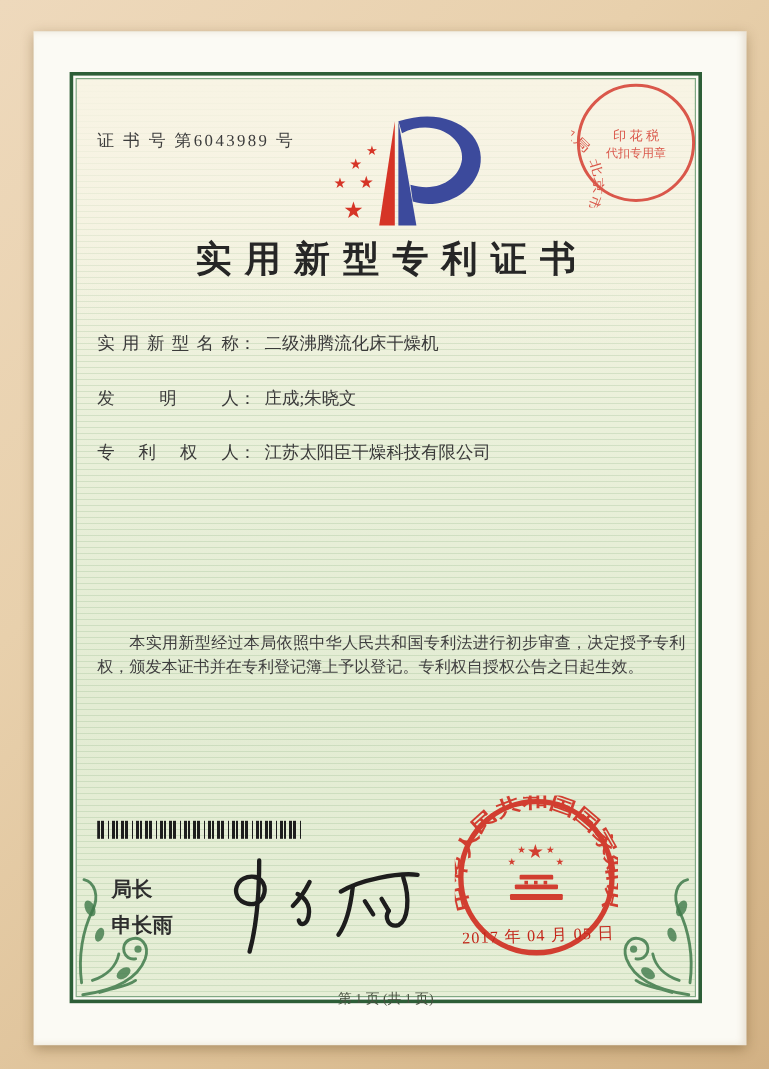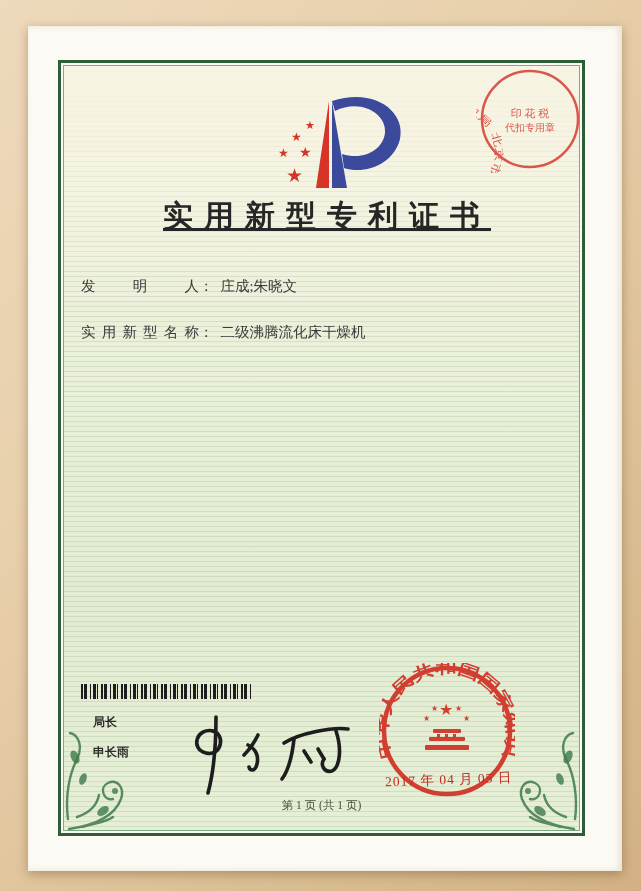--- a/index.html
+++ b/index.html
@@ -21,86 +21,89 @@
       repeating-linear-gradient(180deg, rgba(122,168,116,0.22) 0 1px, rgba(0,0,0,0) 1px 5px),
       linear-gradient(180deg,#f7f3e3 0%,#f3f2e0 16%,#eaf0da 38%,#e3ecd3 68%,#e6eed6 100%); }
   .cert-bg::after { content:''; position:absolute; inset:0;
     background:linear-gradient(180deg, rgba(248,244,228,0.95) 0%, rgba(248,244,228,0) 30%); }
 
   .cert-no { position:absolute; left:20px; top:46px; font-size:14px; letter-spacing:2px; color:#3c3c3c; }
 
   .logo { position:absolute; left:196px; top:24px; width:160px; height:115px; }
 
   .title { position:absolute; left:0; top:133px; width:100%; text-align:center;
-    font-size:30px; font-weight:600; color:#262626; letter-spacing:11px; text-indent:11px;text-decoration:underline; }
+    font-size:30px; font-weight:600; color:#262626; letter-spacing:11px; text-indent:11px; }
 
   .fields { position:absolute; left:20px; top:214px; width:490px; display:flex; flex-direction:column; gap:26.5px; }
   .frow { font-size:14.5px; color:#3a3a3a; white-space:nowrap; }
   .flabel { display:inline-block; width:118px; text-align:justify; text-align-last:justify; }
   .fvalue { margin-left:7px; }
 
   .bodytext { position:absolute; left:20px; top:463px; width:490px;
     font-size:13.4px; line-height:20.4px; color:#404040; text-align:justify; }
   .bodytext p { text-indent:2em; }
 
   .barcode { position:absolute; left:20px; top:621px; width:172px; height:15px;
     background:repeating-linear-gradient(90deg,
       #1d1d1d 0 2px, transparent 2px 3px,
       #1d1d1d 3px 6px, transparent 6px 9px,
       #1d1d1d 9px 10px, transparent 10px 12px,
       #1d1d1d 12px 15px, transparent 15px 16px,
       #1d1d1d 16px 17px, transparent 17px 20px); }
 
-  .director { position:absolute; left:32px; top:644px; font-size:12px; font-weight:600; color:#2e2e2e; line-height:30px; }
+  .director { position:absolute; left:32px; top:664px; font-size:17px; font-weight:600; color:#2e2e2e; line-height:30px; }
 
   .signature { position:absolute; left:105px; top:646px; }
 
   .seal { position:absolute; left:318px; top:600px; width:136px; height:136px; }
   .seal-date { position:absolute; left:324px; top:708px; font-size:13.5px; color:#c3271a;
     letter-spacing:1px; transform:rotate(-2deg); white-space:nowrap; }
 
   .tax-stamp { position:absolute; left:415px; top:2px; width:108px; height:108px; }
 
-  .footer { position:absolute; left:0; top:735px; width:100%; text-align:center; font-size:11.5px; color:#46503f; }
+  .footer { position:absolute; left:0; top:762px; width:100%; text-align:center; font-size:11.5px; color:#46503f; }
 
   .flourish { position:absolute; width:92px; height:112px; }
   .flourish.bl { left:2px; top:658px; }
   .flourish.br { right:2px; top:658px; transform:scaleX(-1); }
 </style>
 </head>
 <body>
 
 <div class="stage">
   <div class="paper">
     <div class="cert">
       <div class="cert-bg"></div>
       <div class="cert-inner-line"></div>
 
+      <div class="cert-no">证 书 号 第6043989 号</div>
 
       <div class="logo">
         <svg width="160" height="115" viewBox="0 0 160 115">
           <polygon points="72,14 59,101 72,101" fill="#d63426"></polygon>
           <polygon points="75,14 75,101 90,101" fill="#3c4a9c"></polygon>
           <path d="M 75,14 C 118,0 149,25 143,52 C 137,77 108,88 87,81 L 85,67 C 108,74 126,62 128,46 C 130,27 104,11 78,24 Z" fill="#3c4a9c"></path>
           <text x="48" y="42" font-size="11" fill="#d63426">★</text>
           <text x="34" y="54" font-size="12" fill="#d63426">★</text>
           <text x="21" y="70" font-size="12" fill="#d63426">★</text>
           <text x="42" y="70" font-size="14" fill="#d63426">★</text>
           <text x="29" y="95" font-size="19" fill="#d63426">★</text>
         </svg>
       </div>
 
       <div class="title">实用新型专利证书</div>
 
       <div class="fields">
+        <div class="frow"><span class="flabel">实用新型名称</span><span>：</span><span class="fvalue">二级沸腾流化床干燥机</span></div>
         <div class="frow"><span class="flabel">发明人</span><span>：</span><span class="fvalue">庄成;朱晓文</span></div>
-        <div class="frow"><span class="flabel">实用新型名称</span><span>：</span><span class="fvalue">二级沸腾流化床干燥机</span></div>
+        <div class="frow"><span class="flabel">专利权人</span><span>：</span><span class="fvalue">江苏太阳臣干燥科技有限公司</span></div>
       </div>
 
       <div class="bodytext">
+        <p>本实用新型经过本局依照中华人民共和国专利法进行初步审查，决定授予专利权，颁发本证书并在专利登记簿上予以登记。专利权自授权公告之日起生效。</p>
       </div>
 
       <div class="barcode"></div>
 
       <div class="director">
         <div>局长</div>
         <div>申长雨</div>
       </div>
 
       <div class="signature">

